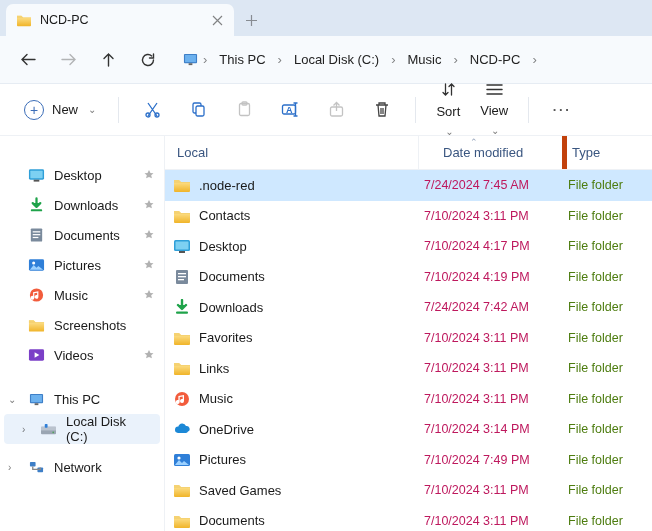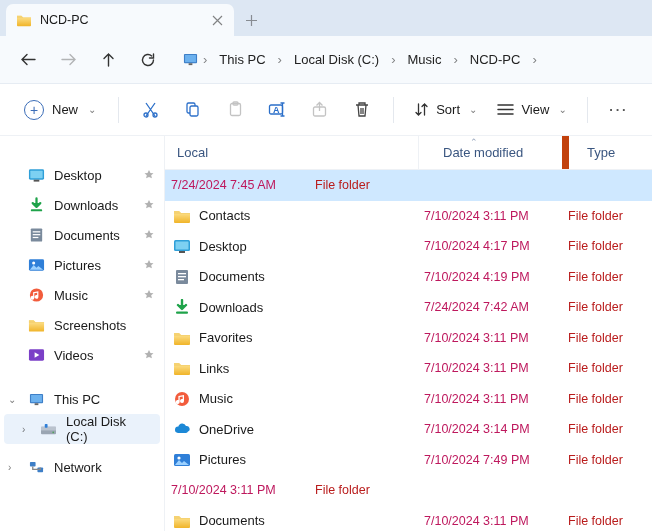--- a/index.html
+++ b/index.html
@@ -21,47 +21,47 @@
 .bc-seg { padding: 6px 8px; font-size: 13px; color: #222; border-radius: 4px; }
 .bc-chev { opacity: .55; padding: 0 2px; }
 
 
 .toolbar { height: 52px; background: #fff; display: flex; align-items: center; padding: 0 14px; gap: 4px; border-bottom: 1px solid #eef1f5;}
 .tb-new { display:flex; align-items:center; gap:8px; padding: 6px 10px; border-radius: 5px; }
 .tb-new .plus-circle { width: 20px; height: 20px; border: 1.4px solid #3b6db8; border-radius: 50%; display:flex;align-items:center;justify-content:center; color:#3b6db8; font-size:14px; line-height:1;}
 .tb-sep { width: 1px; height: 26px; background: #e4e8ee; margin: 0 8px; }
 .tb-btn { width: 42px; height: 40px; display:flex; align-items:center; justify-content:center; color:#555; border-radius:4px; }
 .tb-btn.dim { opacity: .35; }
-.tb-labeled { display:flex; align-items:center; gap:7px; padding:6px 8px; border-radius:4px; }
+.tb-labeled { display:flex; align-items:center; gap:7px; padding:6px 8px; border-radius:4px;flex-direction:column; }
 .tb-chev-sm { font-size:10px; opacity:.6; margin-left:2px;}
 .more-dots { letter-spacing: 2px; font-weight:bold;}
 
 
 .main { display: flex; height: calc(531px - 36px - 48px - 52px); }
 .sidebar { width: 165px; background:#fff; border-right: 1px solid #eef1f5; overflow-y: auto; padding-top: 24px; }
 .side-group { padding-bottom: 14px; }
 .side-item { display:flex; align-items:center; height:30px; padding: 0 10px 0 28px; gap:9px; position:relative;}
 .side-item .pin { position:absolute; right:10px; opacity:.5; font-size:11px;}
 .side-item.indent { padding-left: 40px; }
 .side-item.sel { background: #eaf2fb; border-radius: 4px; margin: 0 4px; padding-left: 36px;}
 .side-item .exp { position:absolute; left:8px; font-size:10px; opacity:.6;}
 .side-ic { width:17px; height:16px; display:flex; align-items:center; justify-content:center; flex-shrink:0;}
 
 
 .filelist { flex:1; overflow-y:auto; }
 .fl-header { display:flex; height:34px; align-items:center; border-bottom: 1px solid #eef1f5; color:#3a5680; font-size:13px; position:relative;}
 .fl-header .sort-ind { position:absolute; left:305px; top:1px; font-size:9px; opacity:.55;}
 .col-name { width: 253px; padding-left: 12px; }
 .col-date { width: 144px; padding-left: 24px; border-left: 1px solid #eef1f5; height:100%; display:flex; align-items:center;}
-.col-type { flex:1; padding-left: 18px; border-left: 7px solid #c2410c; height:100%; display:flex; align-items:center;}
+.col-type { flex:1; padding-left: 5px; border-left: 5px solid #c2410c; height:100%; display:flex; align-items:center;}
 .fl-row { display:flex; height:30.5px; align-items:center; }
 .fl-row.sel { background:#cfe8ff; }
 .fl-row .r-name { width:253px; padding-left:8px; display:flex; align-items:center; gap:8px;}
 .fl-row .r-date { width:144px; padding-left:6px; color:#be185d; font-size:12.5px;}
-.fl-row .r-type { flex:1; padding-left:6px; color:#b91c1c; font-size:12.5px;}
+.fl-row .r-type { flex:1; padding-left:6px; color:#4d7c0f; font-size:12.5px;}
 .fic { width:18px; height:16px; flex-shrink:0; display:flex; align-items:center; justify-content:center;}
 
 
 .sidebar::-webkit-scrollbar, .filelist::-webkit-scrollbar { width:14px; }
 .sidebar::-webkit-scrollbar-thumb, .filelist::-webkit-scrollbar-thumb { background:#c6c9cf; border-radius:7px; border:3px solid #fff;}
 .sidebar::-webkit-scrollbar-button, .filelist::-webkit-scrollbar-button { height:14px; }
 
 svg { display:block; }
 </style>
 </head>
@@ -376,20 +376,28 @@
 
   <div class="filelist">
     <div class="fl-header">
       <span class="sort-ind">⌃</span>
       <div class="col-name">Local</div>
       <div class="col-date">Date modified</div>
       <div class="col-type">Type</div>
     </div>
     <div id="file-rows">
         <div class="fl-row sel">
+          <div class="r-name">
+            <span class="fic">
+              <svg width="18" height="16">
+                <use href="#i-folder"></use>
+              </svg>
+            </span>
+            <span>.node-red</span>
+          </div>
           <div class="r-date">7/24/2024 7:45 AM</div>
           <div class="r-type">File folder</div>
         </div>
         <div class="fl-row">
           <div class="r-name">
             <span class="fic">
               <svg width="18" height="16">
                 <use href="#i-folder"></use>
               </svg>
             </span>
@@ -488,20 +496,28 @@
               <svg width="18" height="16">
                 <use href="#i-pictures"></use>
               </svg>
             </span>
             <span>Pictures</span>
           </div>
           <div class="r-date">7/10/2024 7:49 PM</div>
           <div class="r-type">File folder</div>
         </div>
         <div class="fl-row">
+          <div class="r-name">
+            <span class="fic">
+              <svg width="18" height="16">
+                <use href="#i-folder"></use>
+              </svg>
+            </span>
+            <span>Saved Games</span>
+          </div>
           <div class="r-date">7/10/2024 3:11 PM</div>
           <div class="r-type">File folder</div>
         </div>
         <div class="fl-row">
           <div class="r-name">
             <span class="fic">
               <svg width="18" height="16">
                 <use href="#i-folder"></use>
               </svg>
             </span>

